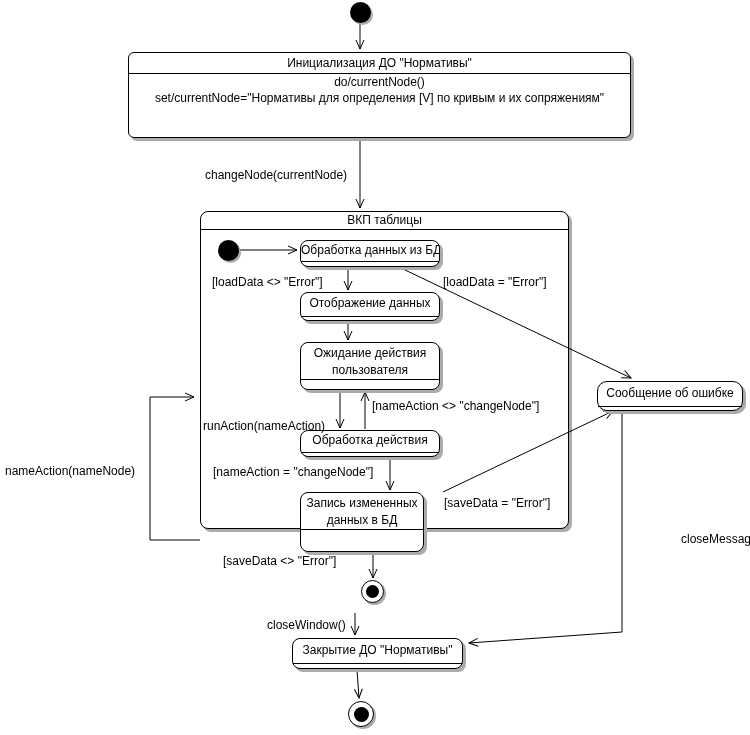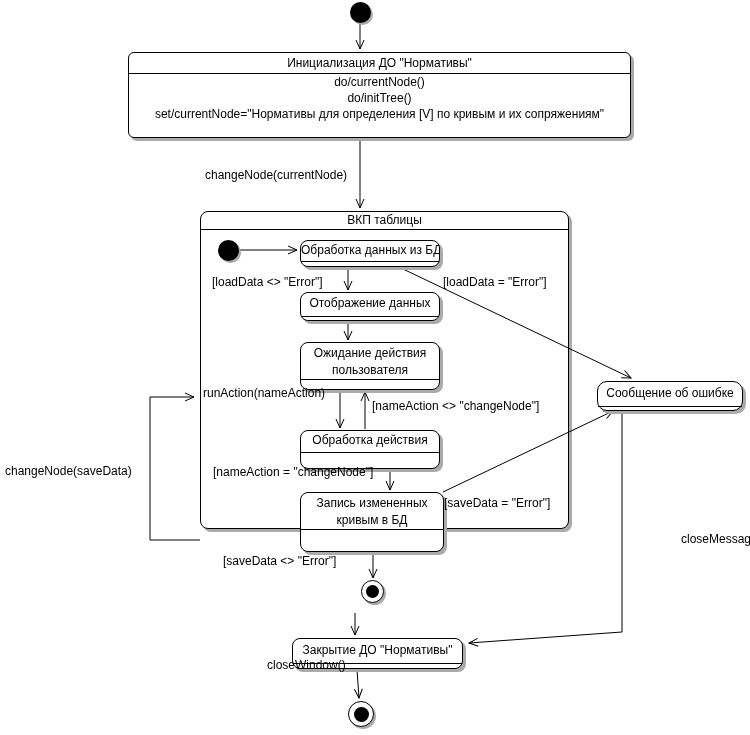--- a/index.html
+++ b/index.html
@@ -88,21 +88,20 @@
     </g>
   </svg>
 
   <div class="dot" style="left:350px; top:2px; width:21px; height:21px;"></div>
 
   <div class="state" style="left:128px; top:52px; width:503px; height:86px; border-radius:6px;">
     <div class="title" style="line-height:20px">Инициализация ДО "Нормативы"</div>
     <div class="sep" style="top:20px"></div>
     <div style="position:absolute; top:21px; left:0; right:0;">
       <div style="line-height:16px">do/currentNode()</div>
-      <div style="line-height:16px">do/initTree()</div>
       <div style="line-height:16px">set/currentNode="Нормативы для определения [V] по кривым и их сопряжениям"</div>
     </div>
   </div>
 
   <div class="dot" style="left:218px; top:240px; width:21px; height:21px;"></div>
 
   <div class="state" style="left:300px; top:240px; width:140px; height:27px;">
     <div class="title" style="line-height:19px">Обработка данных из БД</div>
     <div class="sep" style="top:20px"></div>
   </div>
@@ -113,29 +112,29 @@
       <div class="title" style="line-height:17px">пользователя</div>
     </div>
     <div class="sep" style="top:36px"></div>
   </div>
 
   <div class="state" style="left:300px; top:292px; width:140px; height:29px;">
     <div class="title" style="line-height:21px">Отображение данных</div>
     <div class="sep" style="top:23px"></div>
   </div>
 
-  <div class="state" style="left:300px; top:430px; width:140px; height:39px;">
+  <div class="state" style="left:300px; top:430px; width:140px; height:27px;">
     <div class="title" style="line-height:19px">Обработка действия</div>
     <div class="sep" style="top:21px"></div>
   </div>
 
-  <div class="state" style="left:300px; top:492px; width:144px; height:60px;">
+  <div class="state" style="left:300px; top:492px; width:124px; height:60px;">
     <div style="padding-top:2px">
       <div class="title" style="line-height:17px">Запись измененных</div>
-      <div class="title" style="line-height:17px">кривым в БД</div>
+      <div class="title" style="line-height:17px">данных в БД</div>
     </div>
     <div class="sep" style="top:36px"></div>
   </div>
 
   <div class="final" style="left:361px; top:580px; width:23px; height:23px;">
     <div class="inner" style="width:13px; height:13px;"></div>
   </div>
 
   <div class="state" style="left:597px; top:381px; width:146px; height:30px;border-radius:10px;">
     <div class="title" style="line-height:22px">Сообщение об ошибке</div>
@@ -147,22 +146,22 @@
     <div class="sep" style="top:24px"></div>
   </div>
 
   <div class="final" style="left:348px; top:701px; width:26px; height:26px;">
     <div class="inner" style="width:15px; height:15px;"></div>
   </div>
 
   <div class="label" style="left:205px; top:169px;">changeNode(currentNode)</div>
   <div class="label" style="left:212px; top:276px;">[loadData &lt;&gt; "Error"]</div>
   <div class="label" style="left:443px; top:276px;">[loadData = "Error"]</div>
-  <div class="label" style="left:203px; top:387px;">runAction(nameAction)</div>
+  <div class="label" style="left:203px; top:420px;">runAction(nameAction)</div>
   <div class="label" style="left:372px; top:400px;">[nameAction &lt;&gt; "changeNode"]</div>
   <div class="label" style="left:213px; top:466px;">[nameAction = "changeNode"]</div>
   <div class="label" style="left:444px; top:497px;">[saveData = "Error"]</div>
   <div class="label" style="left:223px; top:555px;">[saveData &lt;&gt; "Error"]</div>
-  <div class="label" style="left:5px; top:465px;">changeNode(saveData)</div>
+  <div class="label" style="left:5px; top:465px;">nameAction(nameNode)</div>
   <div class="label" style="left:641px; top:533px;margin-left:40px;">closeMessageError()</div>
-  <div class="label" style="left:267px; top:619px;margin-top:40px;">closeWindow()</div>
+  <div class="label" style="left:267px; top:619px;">closeWindow()</div>
 
 </div>
 
 </body></html>

